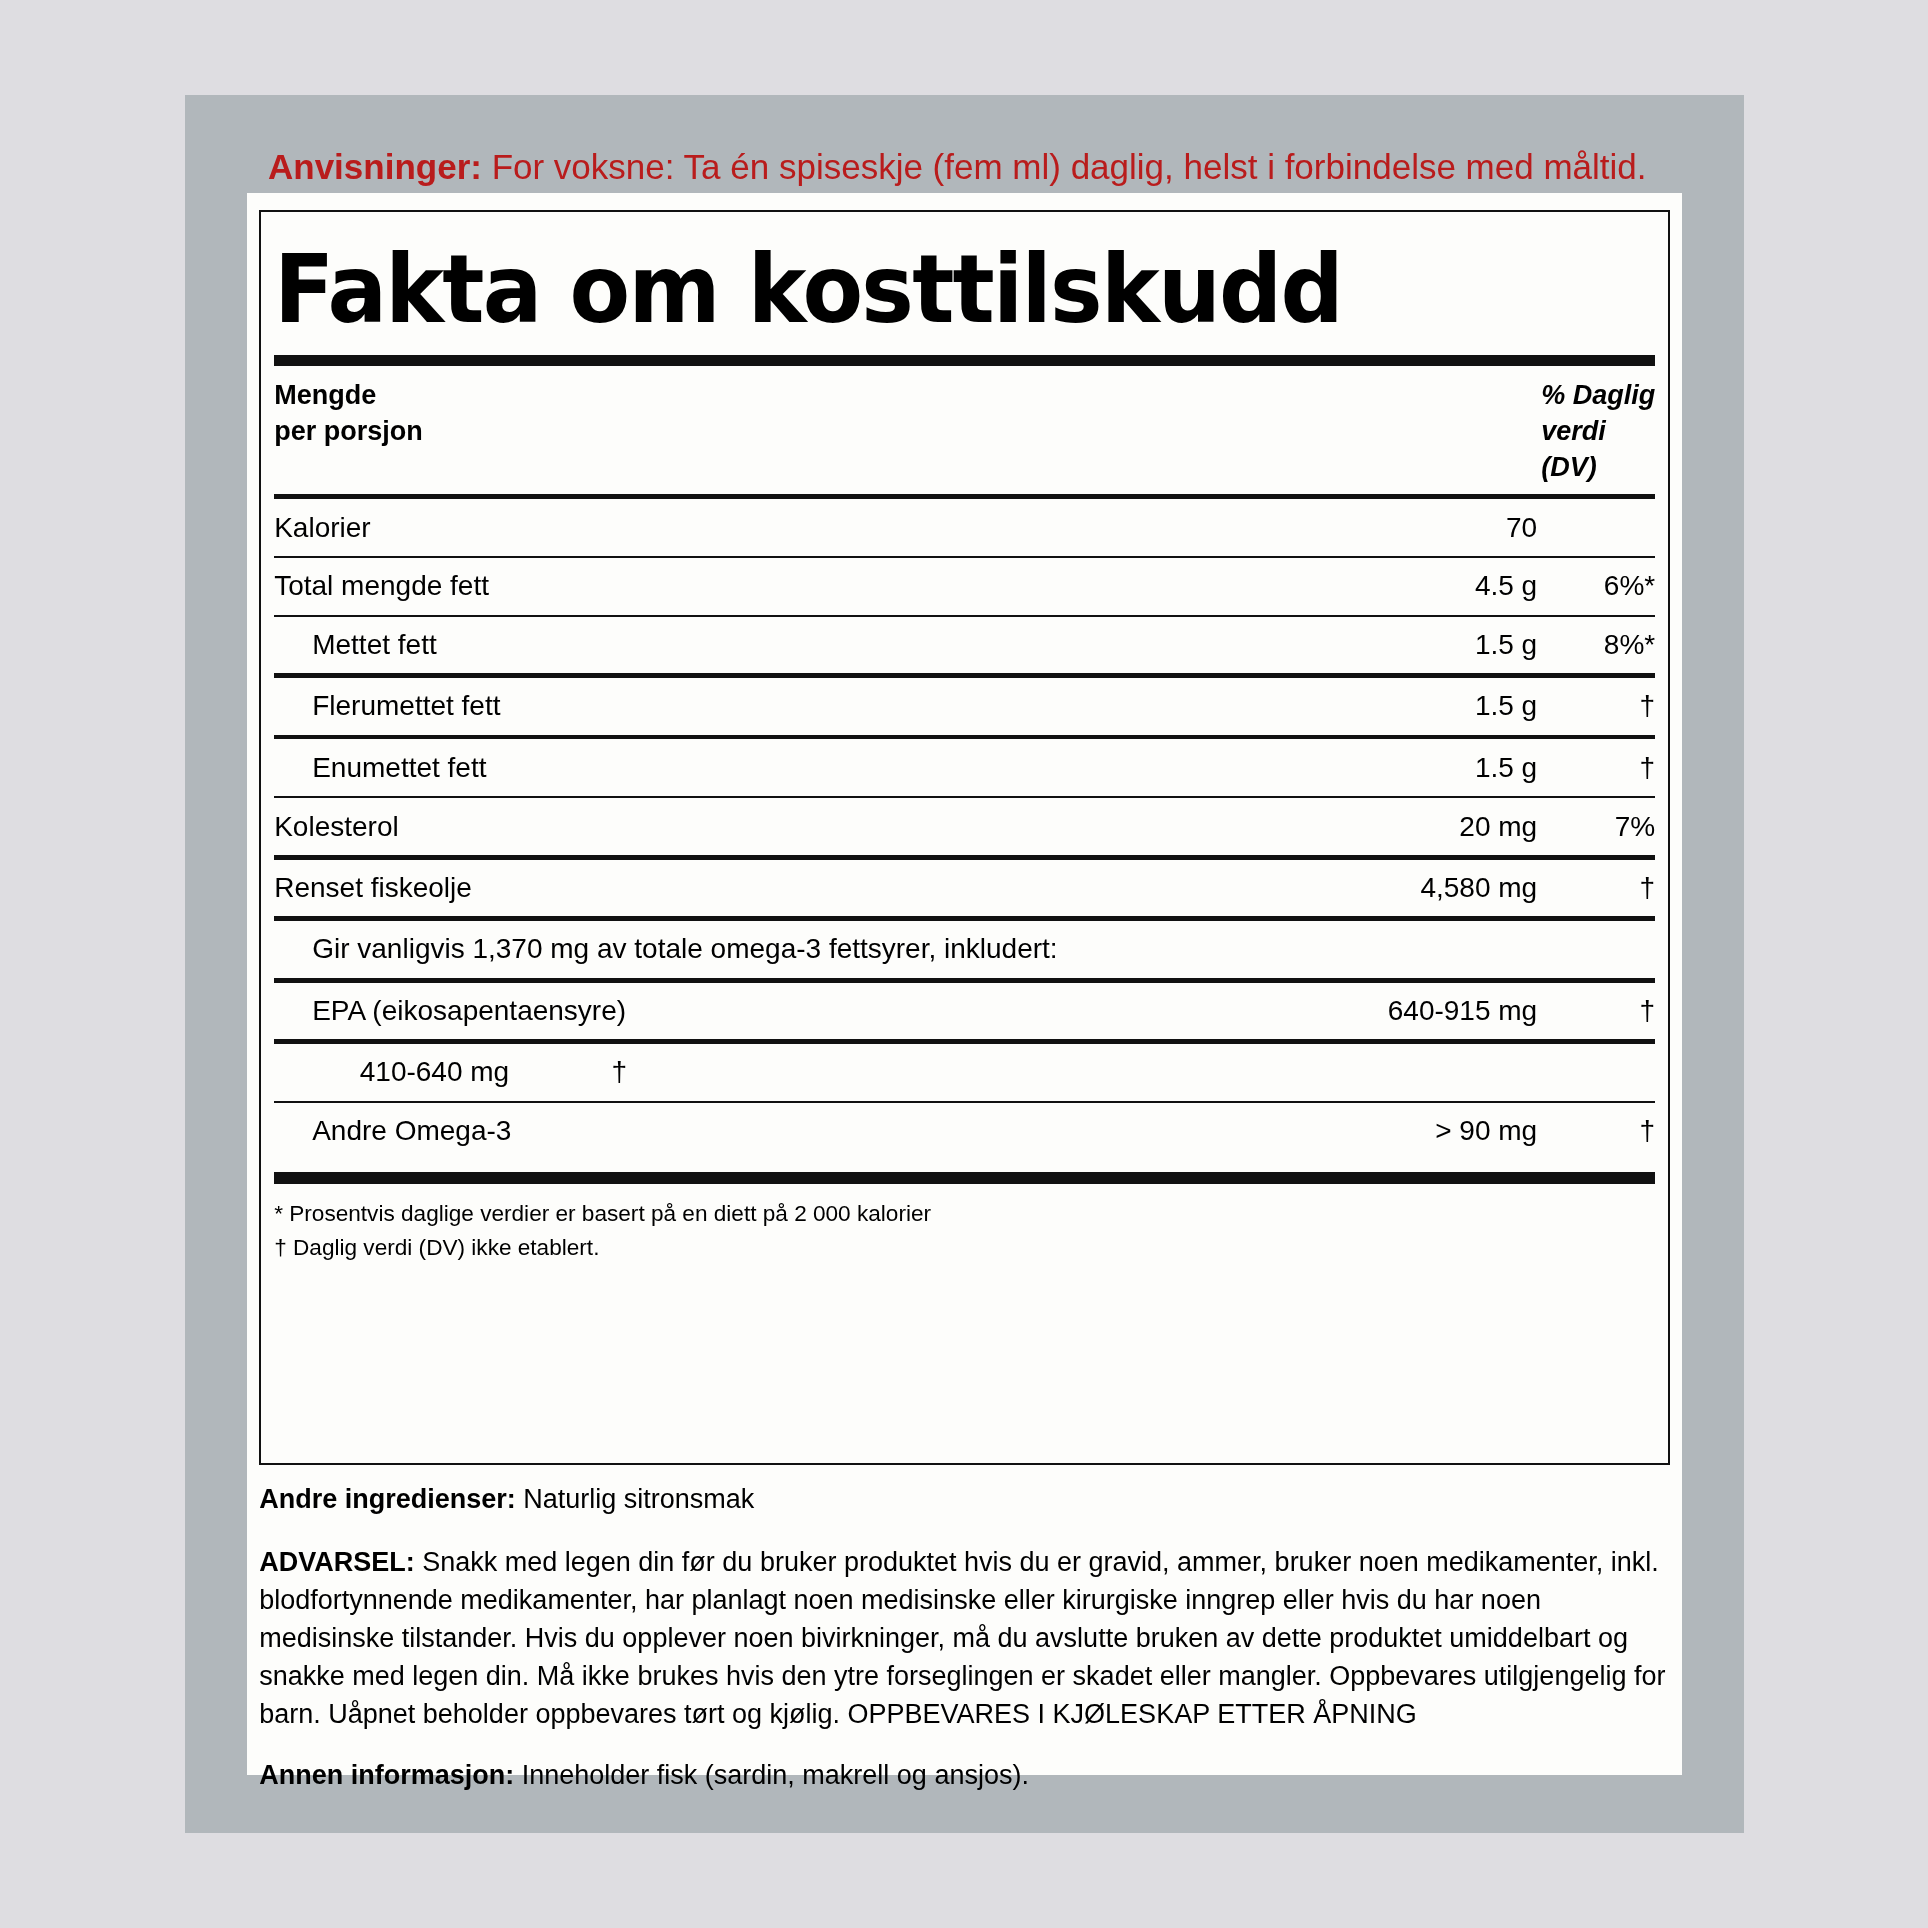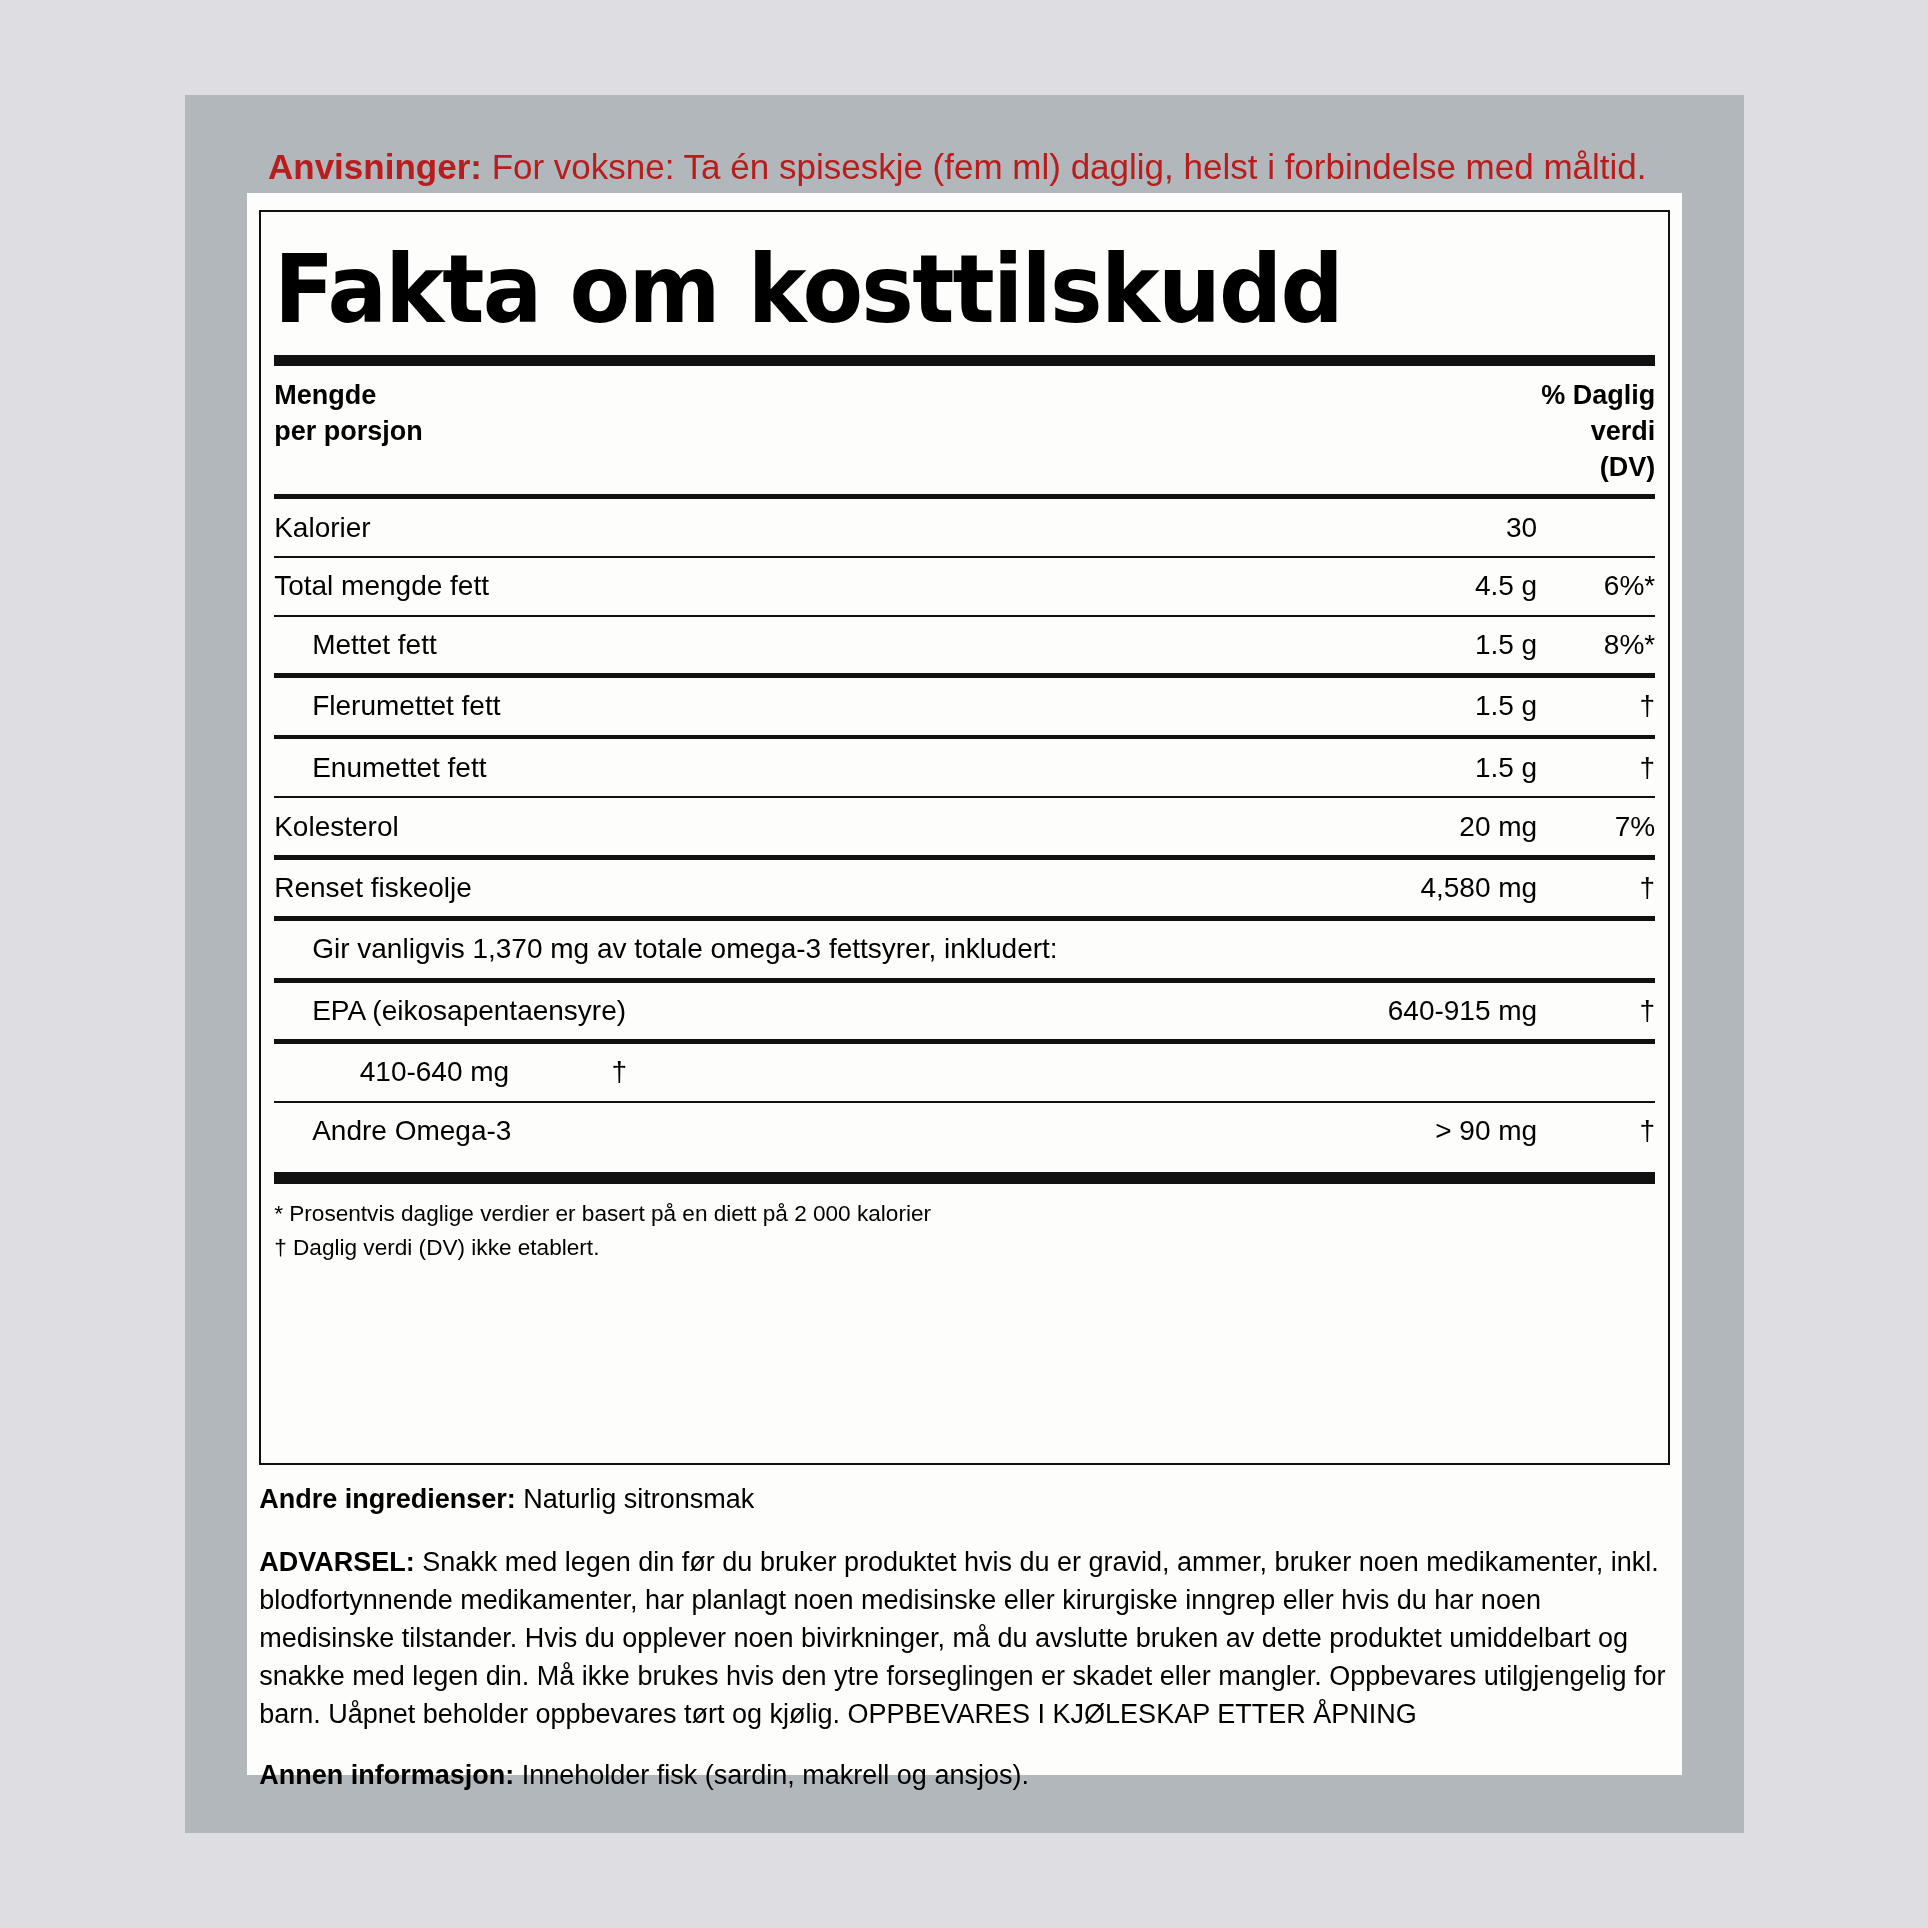--- a/index.html
+++ b/index.html
@@ -105,21 +105,21 @@
     justify-content: space-between;
     align-items: flex-start;
     padding: 11.3px 0 9.4px 0;
   }
   .hdr-left, .hdr-right {
     font-weight: bold;
     font-size: 27px;
     line-height: 36px;
   }
   .hdr-right {
-    text-align: right;
+    font-style: italic;
   }
 
   
   .rows {
     width: 100%;
   }
   .row {
     display: flex;
     align-items: baseline;
     padding: 9.4px 0 10.4px 0;
@@ -201,21 +201,21 @@
         <div>(DV)</div>
       </div>
     </div>
 
     <div class="rule-med"></div>
 
     <div class="rows">
 
       <div class="row">
         <div class="name">Kalorier</div>
-        <div class="amount">30</div>
+        <div class="amount">70</div>
         <div class="dv"></div>
       </div>
       <div class="rule-thin"></div>
 
       <div class="row">
         <div class="name">Total mengde fett</div>
         <div class="amount">4.5 g</div>
         <div class="dv">6%*</div>
       </div>
       <div class="rule-thin"></div>

